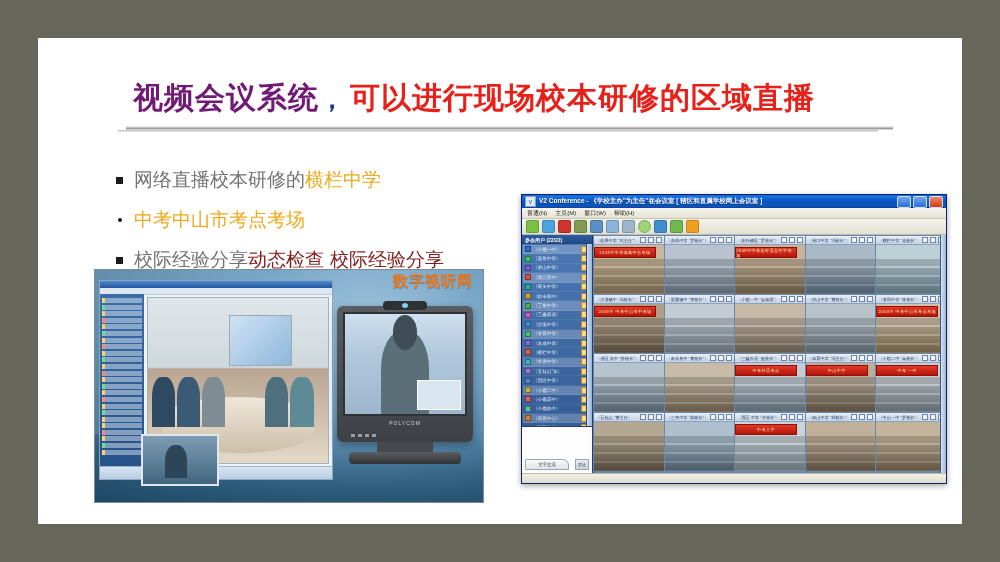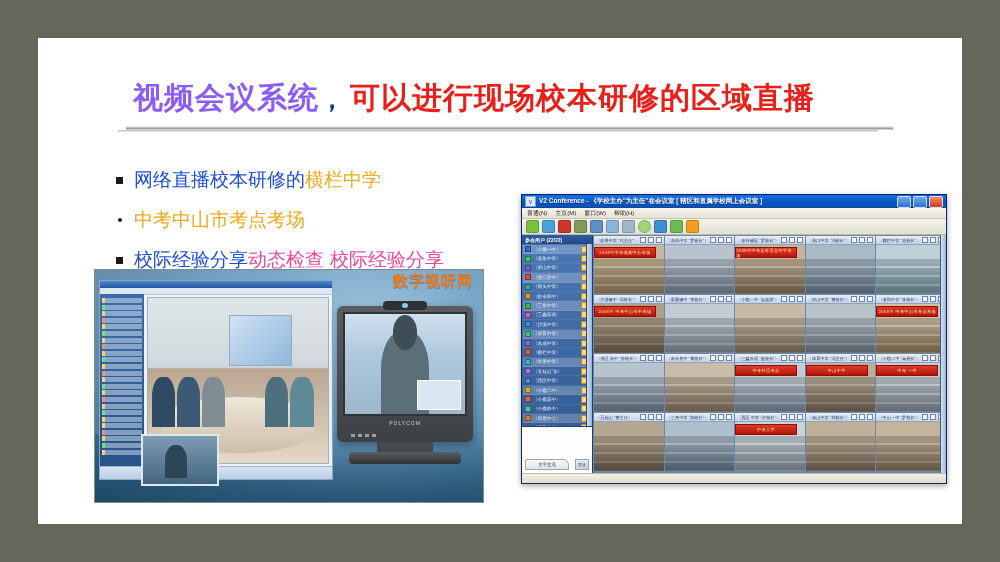--- a/index.html
+++ b/index.html
@@ -16,21 +16,21 @@
     background:#ffffff;
   }
 
   
   .title-row{
     position:absolute;left:95px;top:40px;
     white-space:nowrap;
     font-size:30px;font-weight:bold;letter-spacing:1px;
     font-family:"DejaVu Sans","Liberation Sans",sans-serif;
   }
-  .title-blue{color:#8b5cf6;}
+  .title-blue{color:#701a75;}
   .title-comma{color:#1b3b8b;font-size:26px;}
   .title-red{color:#e8201a;margin-left:4px;}
 
   .rule-wrap{position:absolute;left:80px;top:88px;width:775px;height:9px;}
   .rule-main{
     position:absolute;left:8px;top:0;width:767px;height:4px;
     background:linear-gradient(to bottom,#ffffff 0%,#c9c9c9 35%,#8f8f8f 55%,#e9e9e9 100%);
   }
   .rule-shadow{
     position:absolute;left:0;top:4px;width:760px;height:2px;
@@ -44,23 +44,23 @@
     height:40px;white-space:nowrap;
     font-size:19px;
     font-family:"DejaVu Sans","Liberation Sans",sans-serif;
   }
   .bl-marker{
     width:18px;flex:0 0 18px;display:flex;align-items:center;justify-content:flex-start;
     color:#111;
   }
   .sq{width:7px;height:7px;background:#1a1a1a;display:inline-block;}
   .dot{width:4px;height:4px;background:#1a1a1a;display:inline-block;border-radius:50%;margin-left:2px;}
-  .bl-black{color:#1d4ed8;}
+  .bl-black{color:#737373;}
   .bl-gold{color:#f0a91e;}
-  .bl-gold2{color:#ec4899;}
+  .bl-gold2{color:#7f1d1d;}
 
   
   .photo{
     position:absolute;left:57px;top:232px;width:388px;height:232px;
     background:
       radial-gradient(ellipse at 70% 22%, #9fc4dd 0%, #6f9fc2 38%, #3f7399 70%, #2b5878 100%);
     overflow:hidden;
     box-shadow:0 0 0 1px #7e8b93;
   }
   .photo .sheen{

